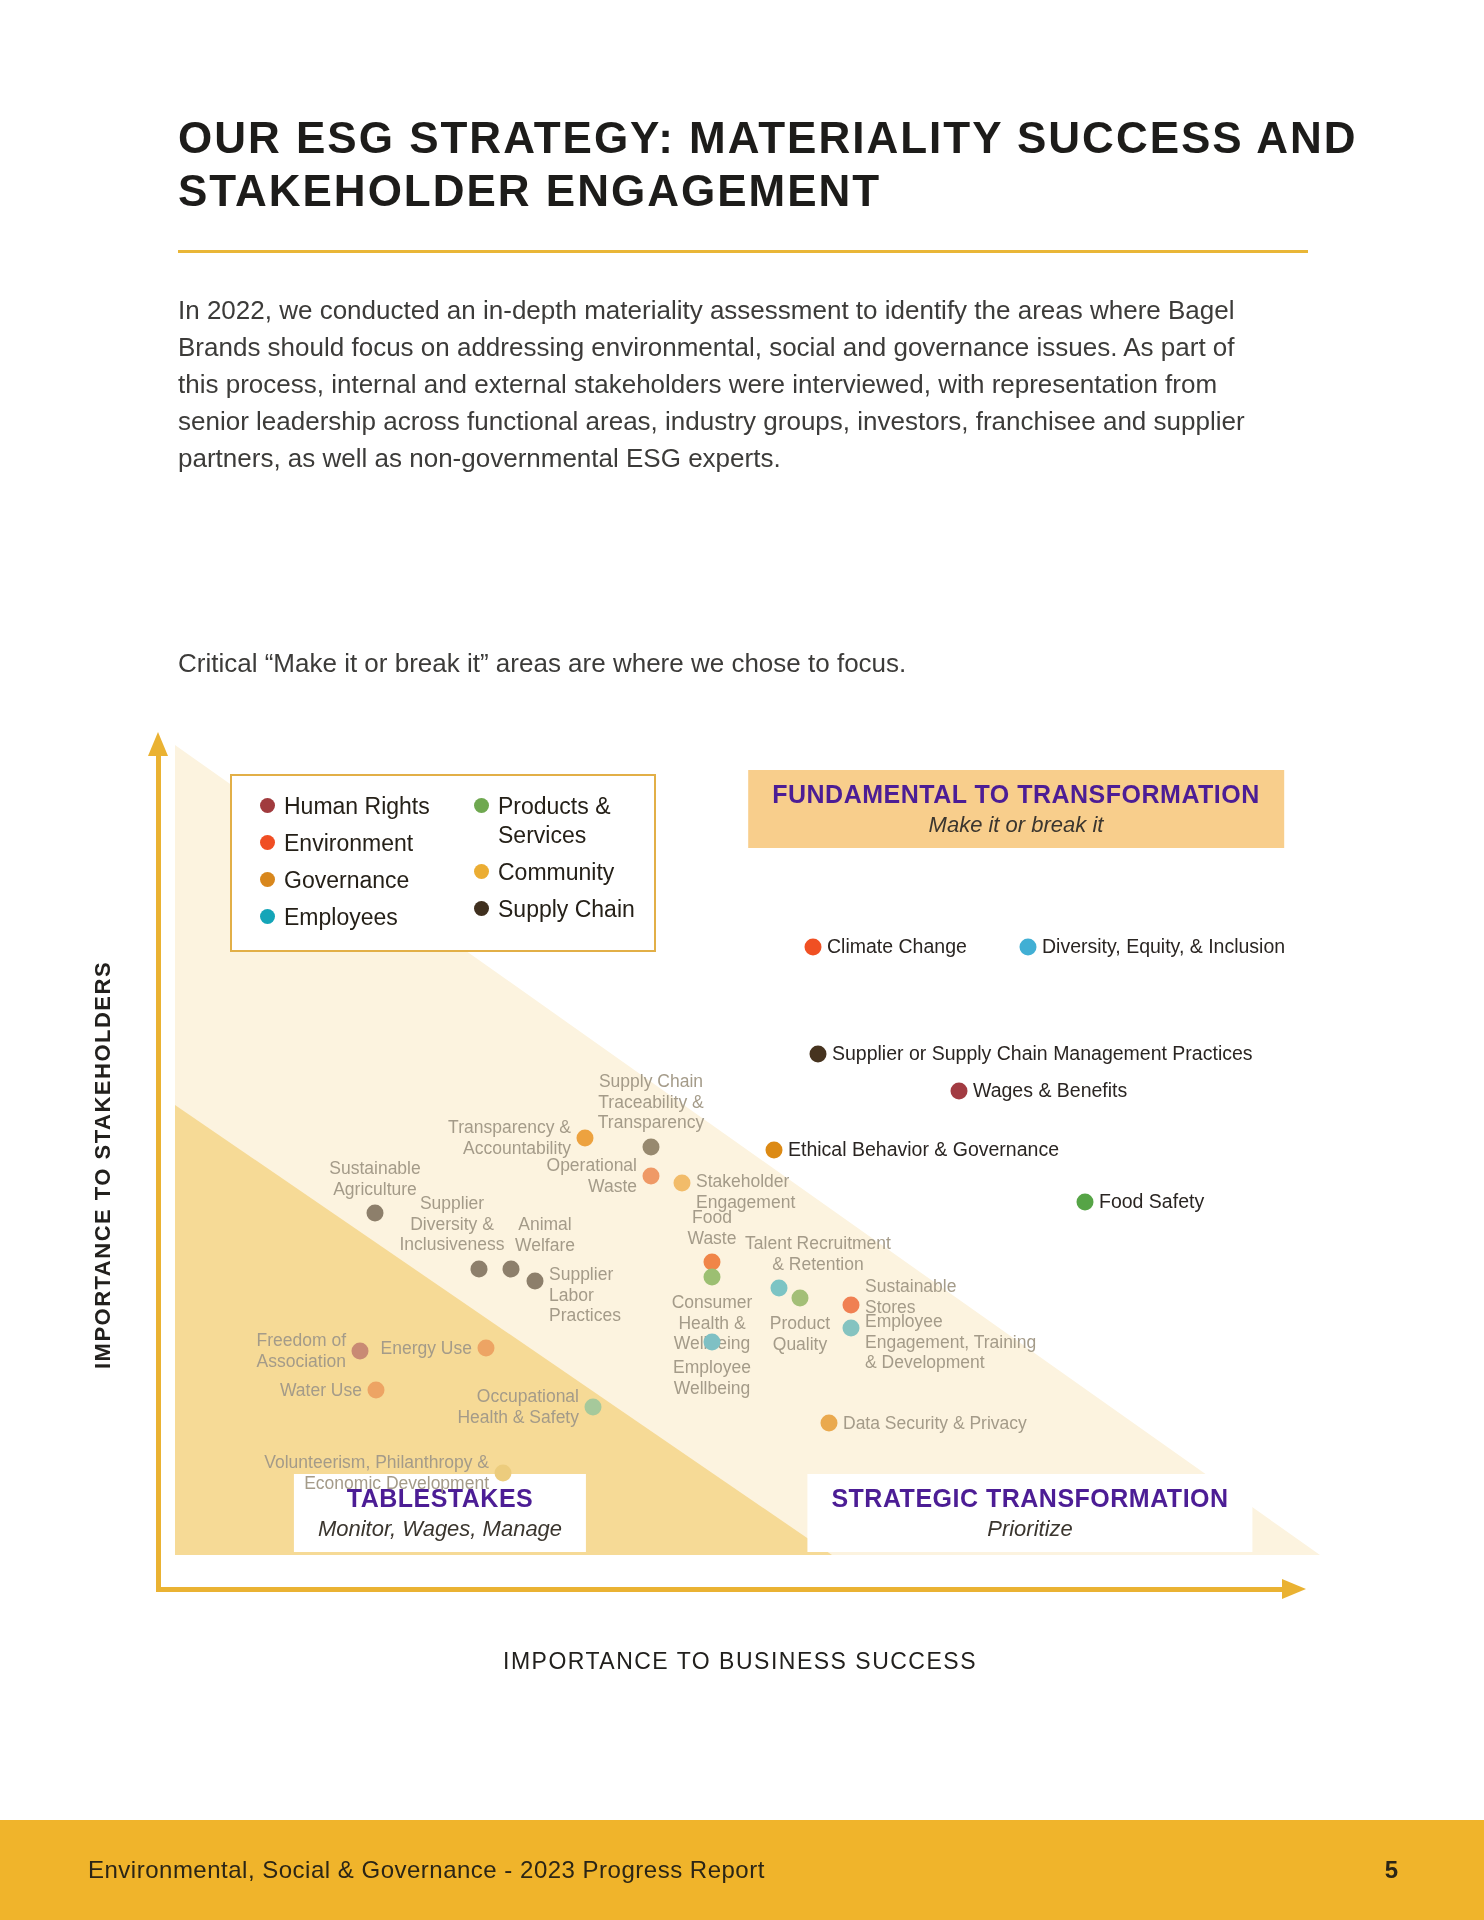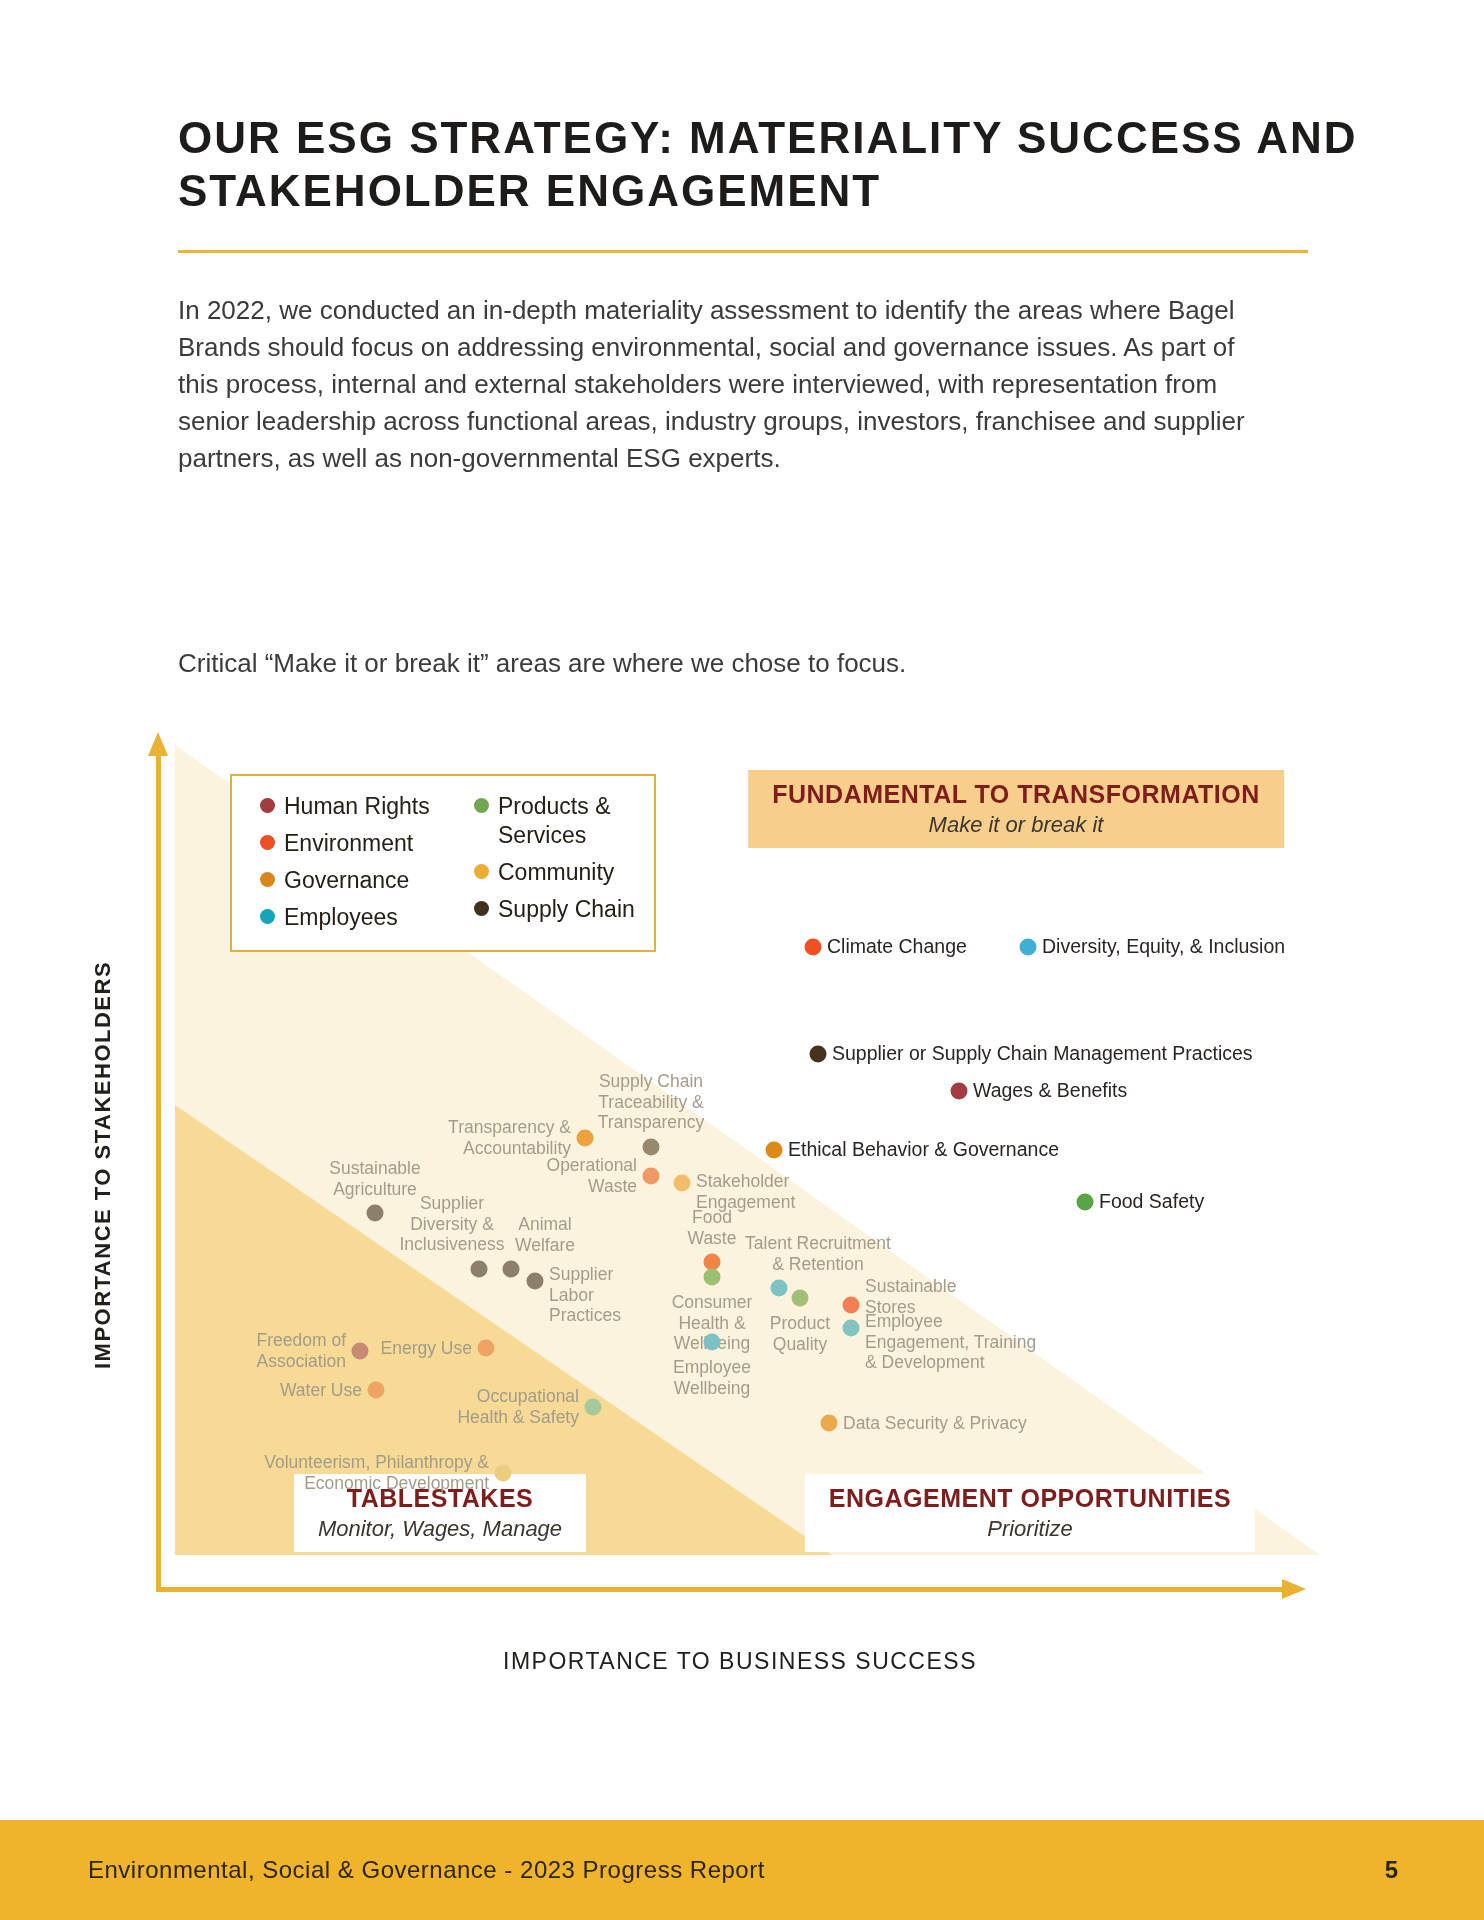--- a/index.html
+++ b/index.html
@@ -38,21 +38,21 @@
           border:2px solid #E2AF47;box-sizing:border-box;}
   .legend-col{position:absolute;top:16px;}
   .legend-col1{left:28px;}
   .legend-col2{left:242px;}
   .legend-item{display:flex;align-items:flex-start;margin-bottom:8px;}
   .legend-dot{width:15px;height:15px;border-radius:50%;flex:0 0 15px;margin-right:9px;margin-top:6px;}
   .legend-label{font-size:23px;line-height:29px;color:#252018;white-space:pre-line;}
 
   
   .qbox{position:absolute;transform:translate(-50%,-50%);text-align:center;padding:10px 24px;white-space:nowrap;}
-  .qbox .q-title{font-size:25px;font-weight:bold;letter-spacing:0.5px;color:#7f1d1d;}
+  .qbox .q-title{font-size:25px;font-weight:bold;letter-spacing:0.5px;color:#4c1d95;}
   .qbox .q-sub{font-size:22px;font-style:italic;color:#3b362f;margin-top:3px;}
   .q-fundamental{left:1016px;top:809px;background:#F8CE8C;min-width:420px;}
   .q-tablestakes{left:440px;top:1513px;background:#ffffff;}
   .q-strategic{left:1030px;top:1513px;background:#ffffff;}
 
   
   .dot{position:absolute;width:17px;height:17px;border-radius:50%;transform:translate(-50%,-50%);}
   .pt-label{position:absolute;white-space:pre-line;}
   .pt-label.white{font-size:19.5px;line-height:1.2;color:#2a2522;}
   .pt-label.faded{font-size:17.5px;line-height:1.18;color:#A49B89;}
@@ -122,21 +122,21 @@
 
   <div class="qbox q-fundamental">
     <div class="q-title">FUNDAMENTAL TO TRANSFORMATION</div>
     <div class="q-sub">Make it or break it</div>
   </div>
   <div class="qbox q-tablestakes">
     <div class="q-title">TABLESTAKES</div>
     <div class="q-sub">Monitor, Wages, Manage</div>
   </div>
   <div class="qbox q-strategic">
-    <div class="q-title">ENGAGEMENT OPPORTUNITIES</div>
+    <div class="q-title">STRATEGIC TRANSFORMATION</div>
     <div class="q-sub">Prioritize</div>
   </div>
 
   <div id="plot">
       <div class="dot" style="left: 813px; top: 947px; background: rgb(240, 80, 35);"></div>
       <div class="pt-label white" style="left: 827px; top: 947px; transform: translateY(-50%); text-align: left;">Climate Change</div>
       <div class="dot" style="left: 1028px; top: 947px; background: rgb(65, 175, 212);"></div>
       <div class="pt-label white" style="left: 1042px; top: 947px; transform: translateY(-50%); text-align: left;">Diversity, Equity, &amp; Inclusion</div>
       <div class="dot" style="left: 818px; top: 1054px; background: rgb(70, 51, 31);"></div>
       <div class="pt-label white" style="left: 832px; top: 1054px; transform: translateY(-50%); text-align: left;">Supplier or Supply Chain Management Practices</div>

